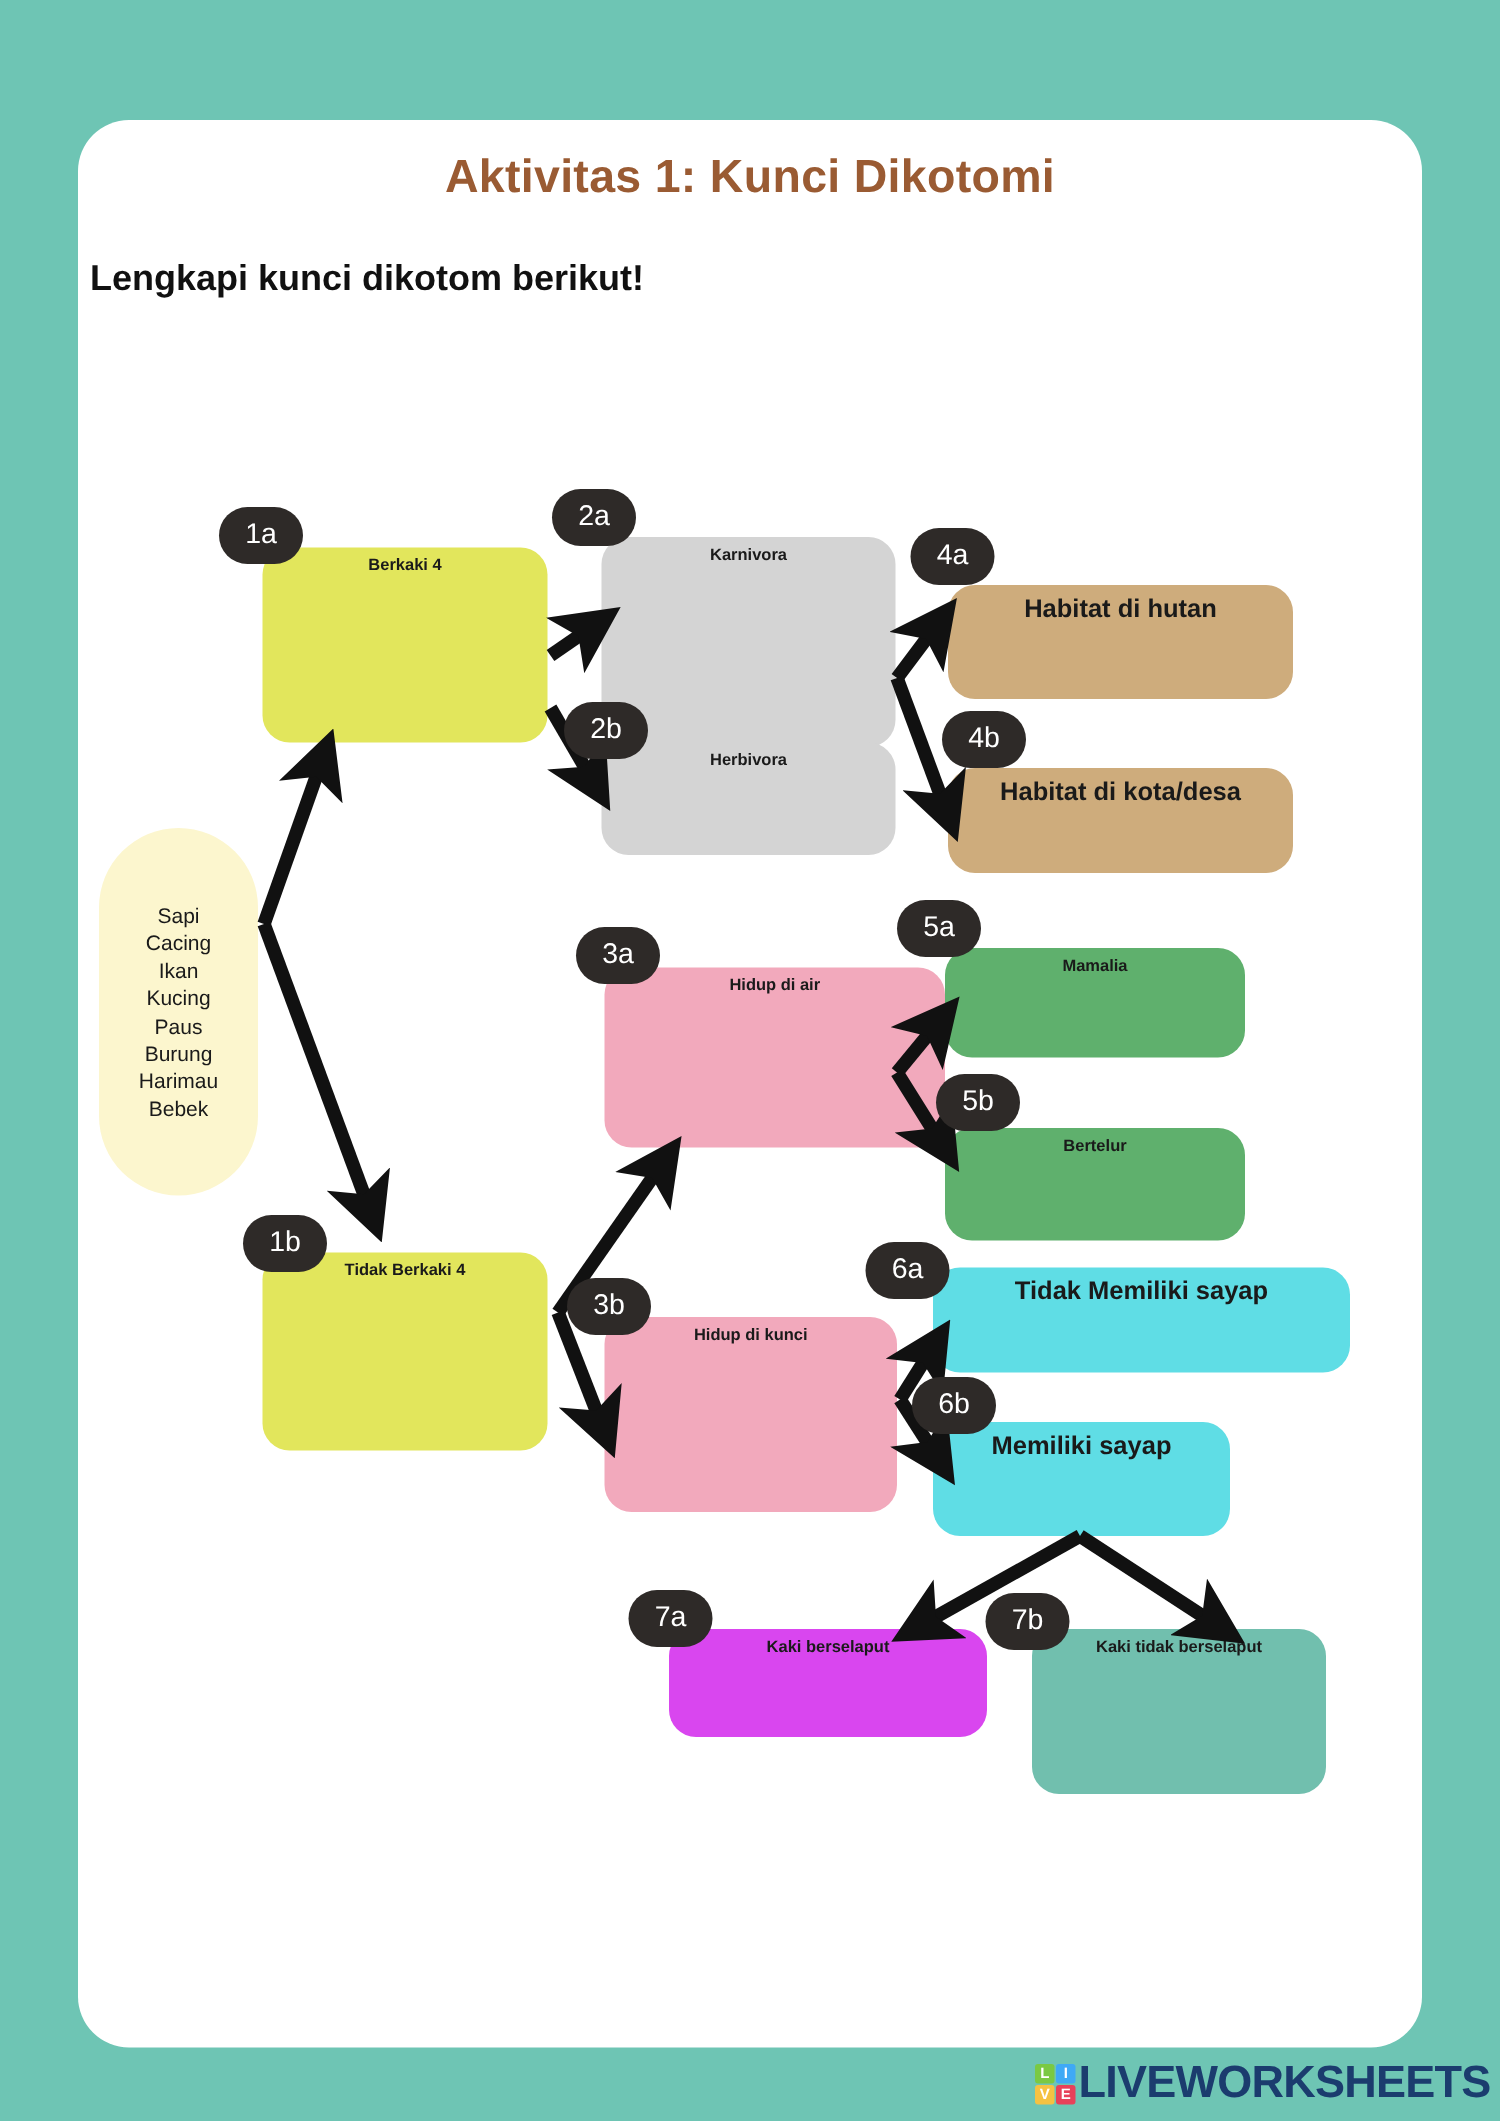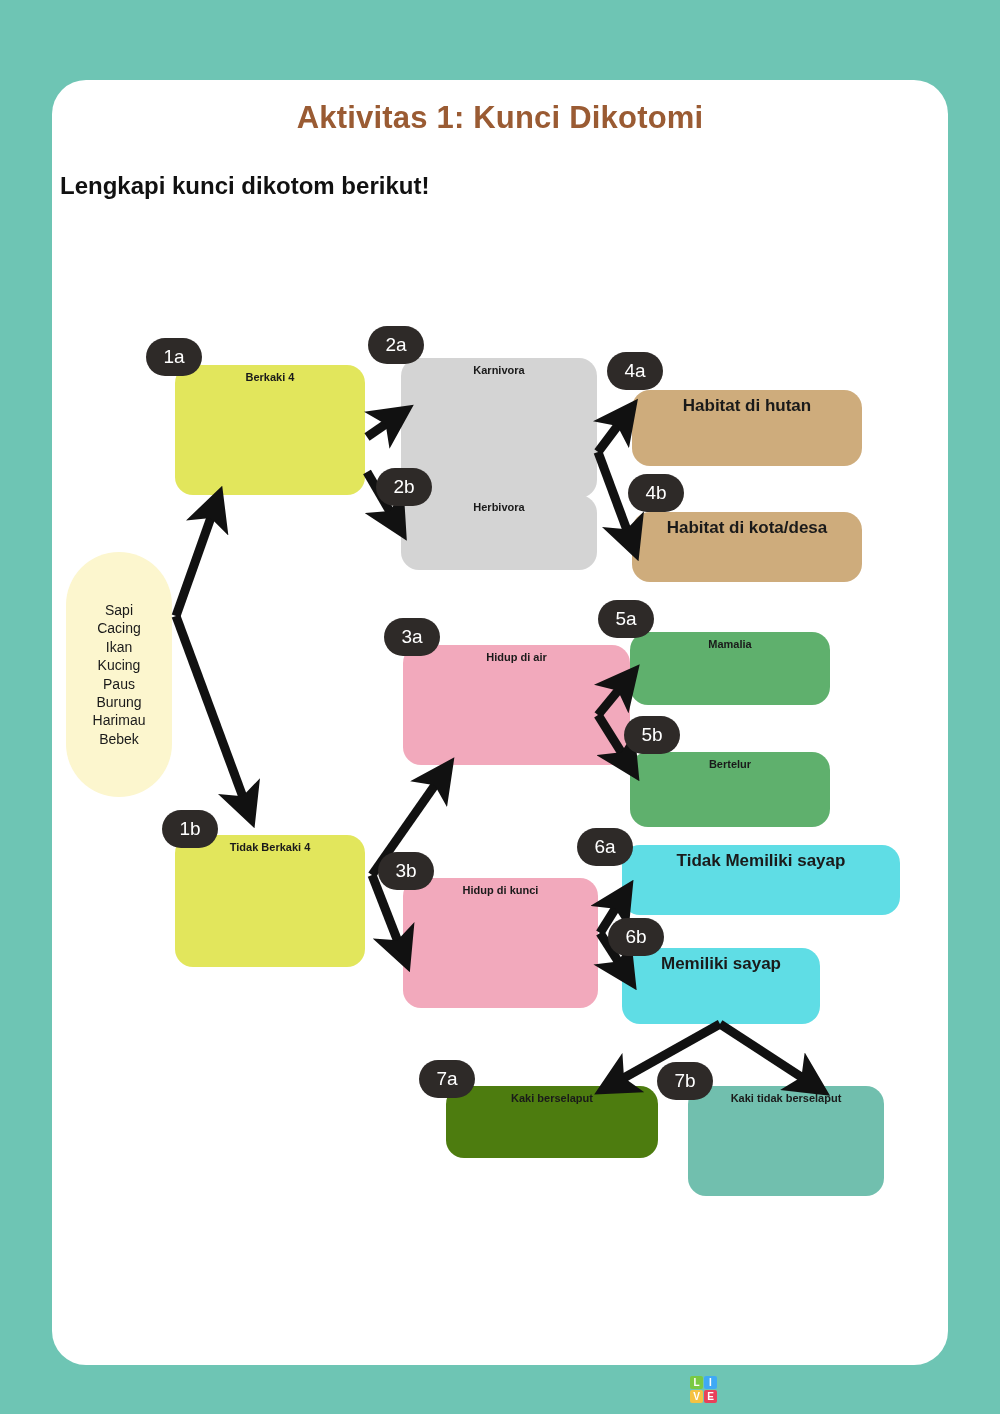--- a/index.html
+++ b/index.html
@@ -180,21 +180,21 @@
 </div>
 
 <div class="node wide" style="left:622px;top:845px;width:278px;height:70px;background:#5fdde5;z-index:2">
   <div class="lbl">Tidak Memiliki sayap</div>
 </div>
 
 <div class="node wide" style="left:622px;top:948px;width:198px;height:76px;background:#5fdde5;z-index:2">
   <div class="lbl">Memiliki sayap</div>
 </div>
 
-<div class="node" style="left:446px;top:1086px;width:212px;height:72px;background:#4d7c0f;z-index:2">
+<div class="node" style="left:446px;top:1086px;width:212px;height:72px;background:#d946ef;z-index:2">
   <div class="lbl">Kaki berselaput</div>
 </div>
 
 <div class="node" style="left:688px;top:1086px;width:196px;height:110px;background:#71bfae;z-index:2">
   <div class="lbl">Kaki tidak berselaput</div>
 </div>
 
 <div class="badge" style="left:146px;top:338px;">1a</div>
 <div class="badge" style="left:162px;top:784px;margin-top:26px;">1b</div>
 <div class="badge" style="left:368px;top:326px;">2a</div>
@@ -210,13 +210,14 @@
 <div class="badge" style="left:419px;top:1060px;">7a</div>
 <div class="badge" style="left:657px;top:1062px;">7b</div>
 
 <div id="footer">
   <div id="logo-grid">
     <i style="background:#7ac943">L</i>
     <i style="background:#3fa9f5">I</i>
     <i style="background:#f5c242">V</i>
     <i style="background:#e8415a">E</i>
   </div>
+  <div id="logo-text">LIVEWORKSHEETS</div>
 </div>
 
 </body></html>

